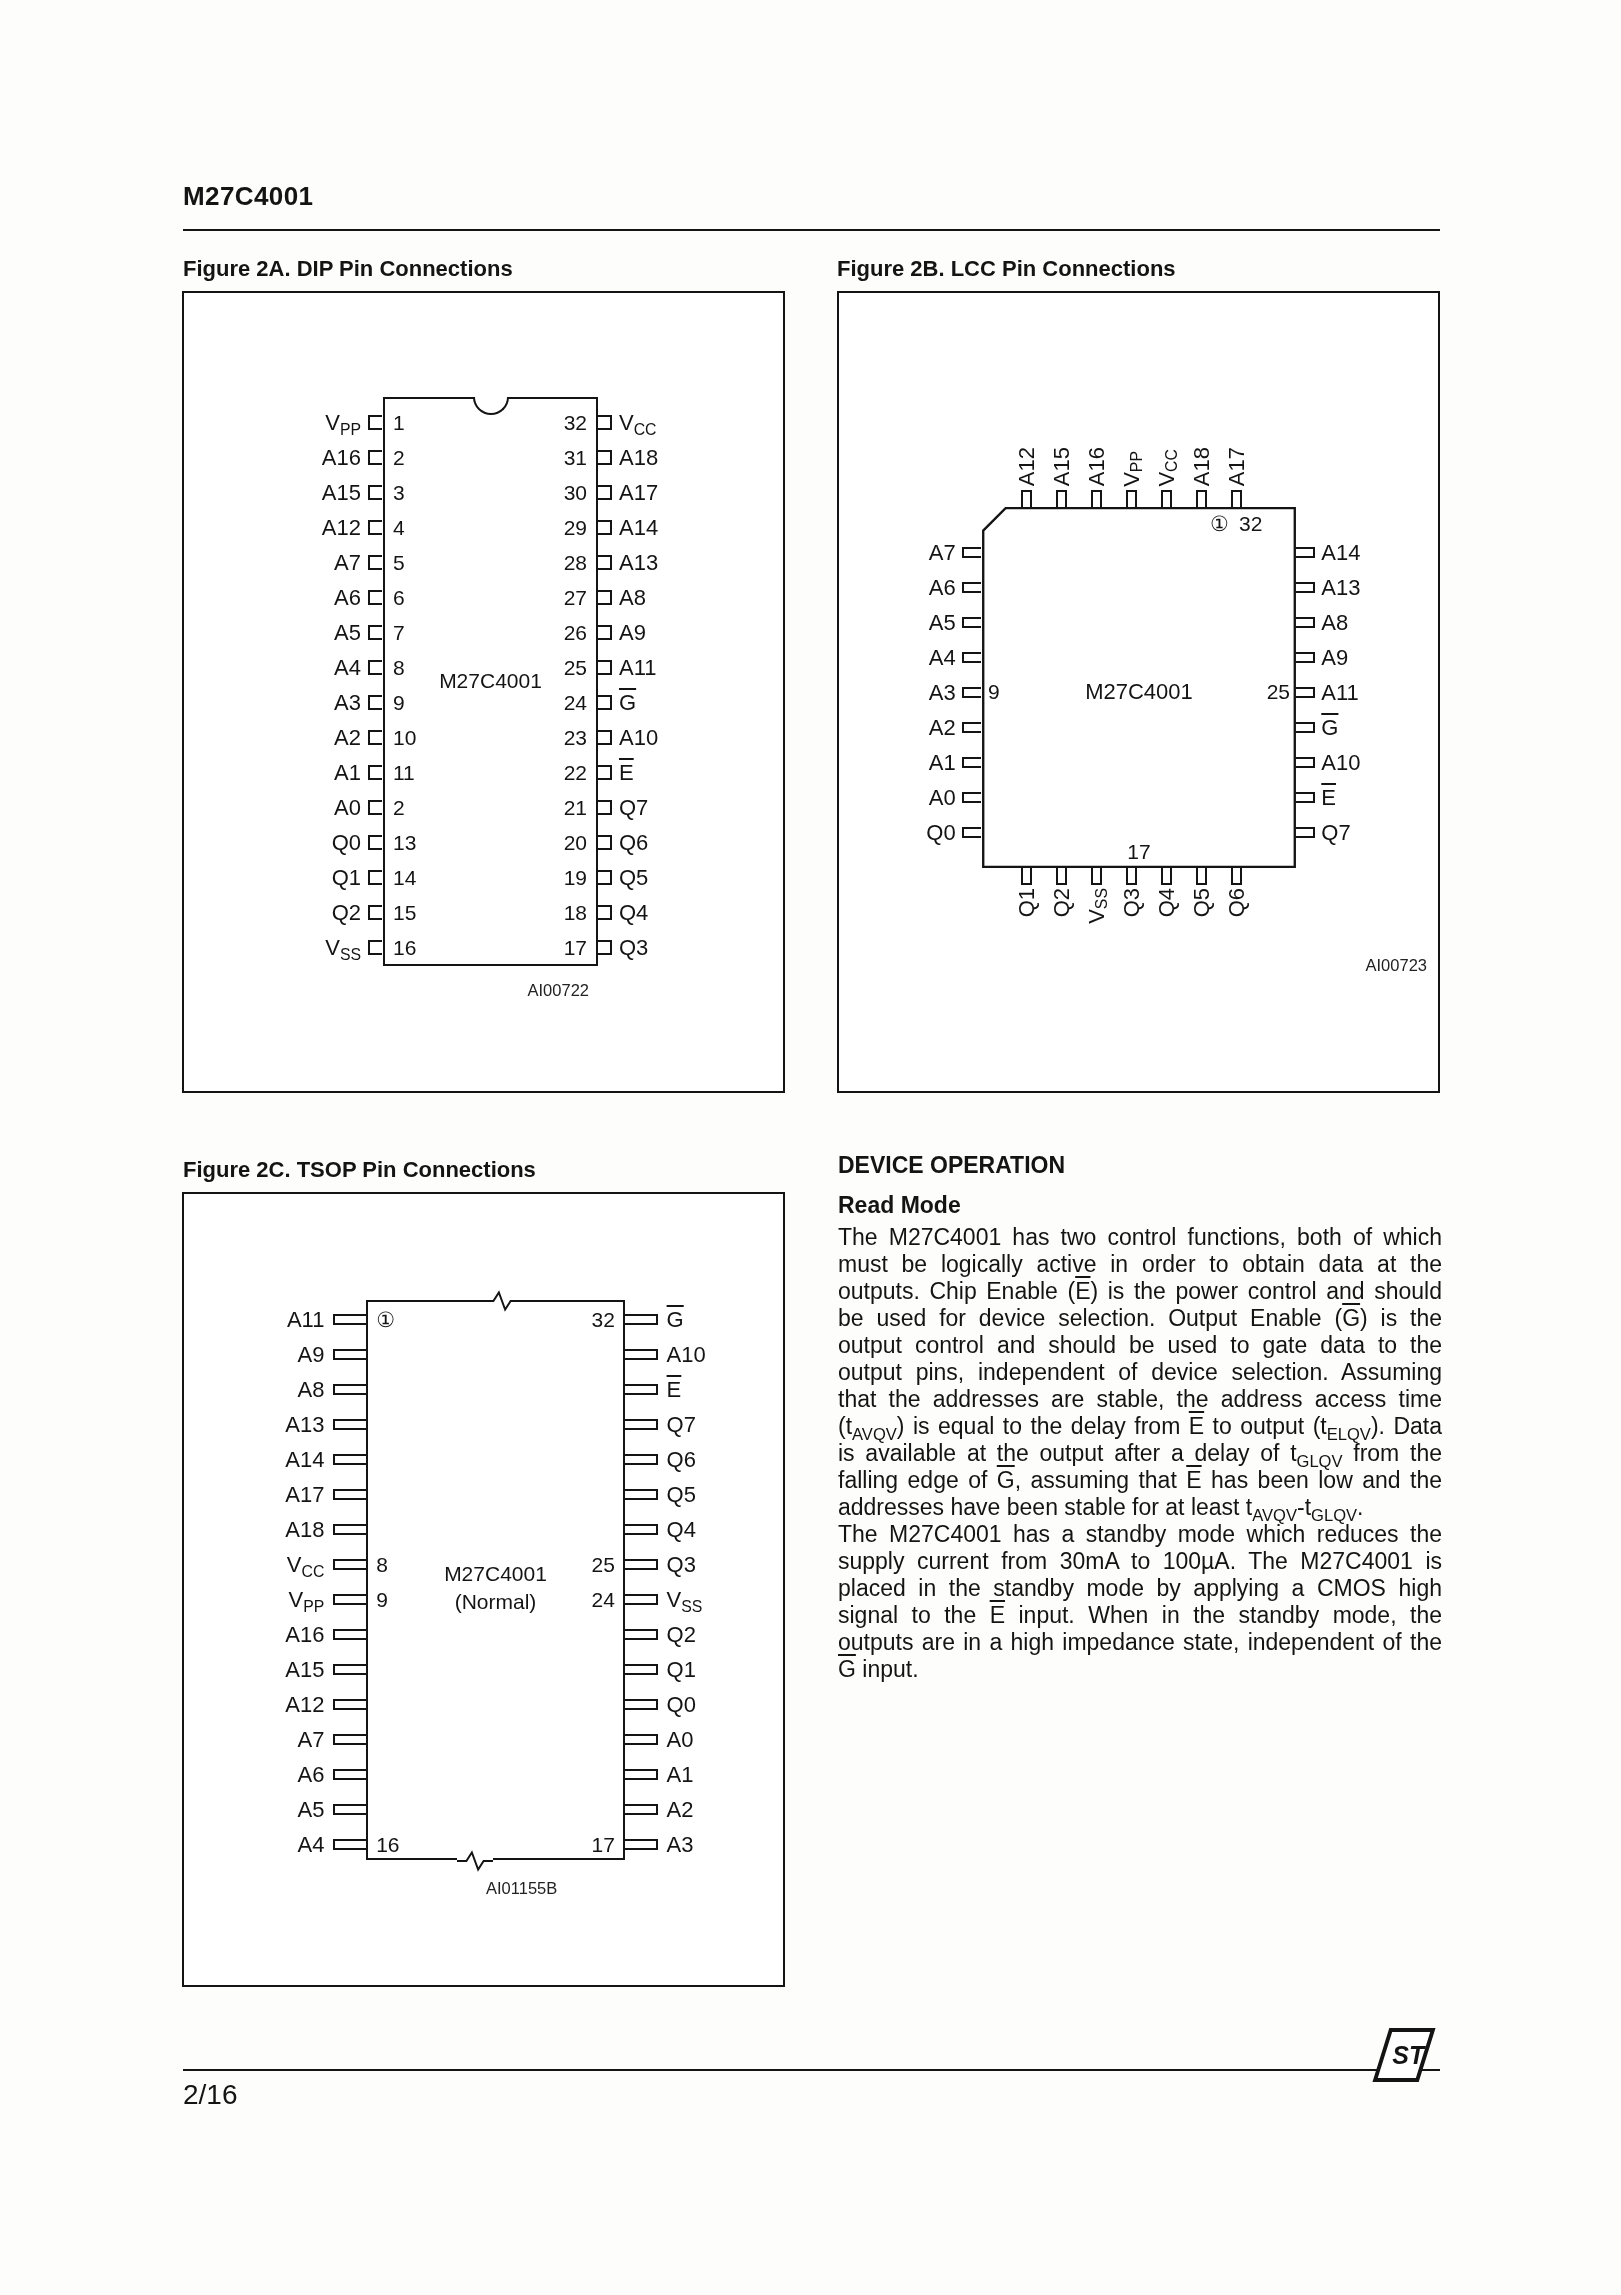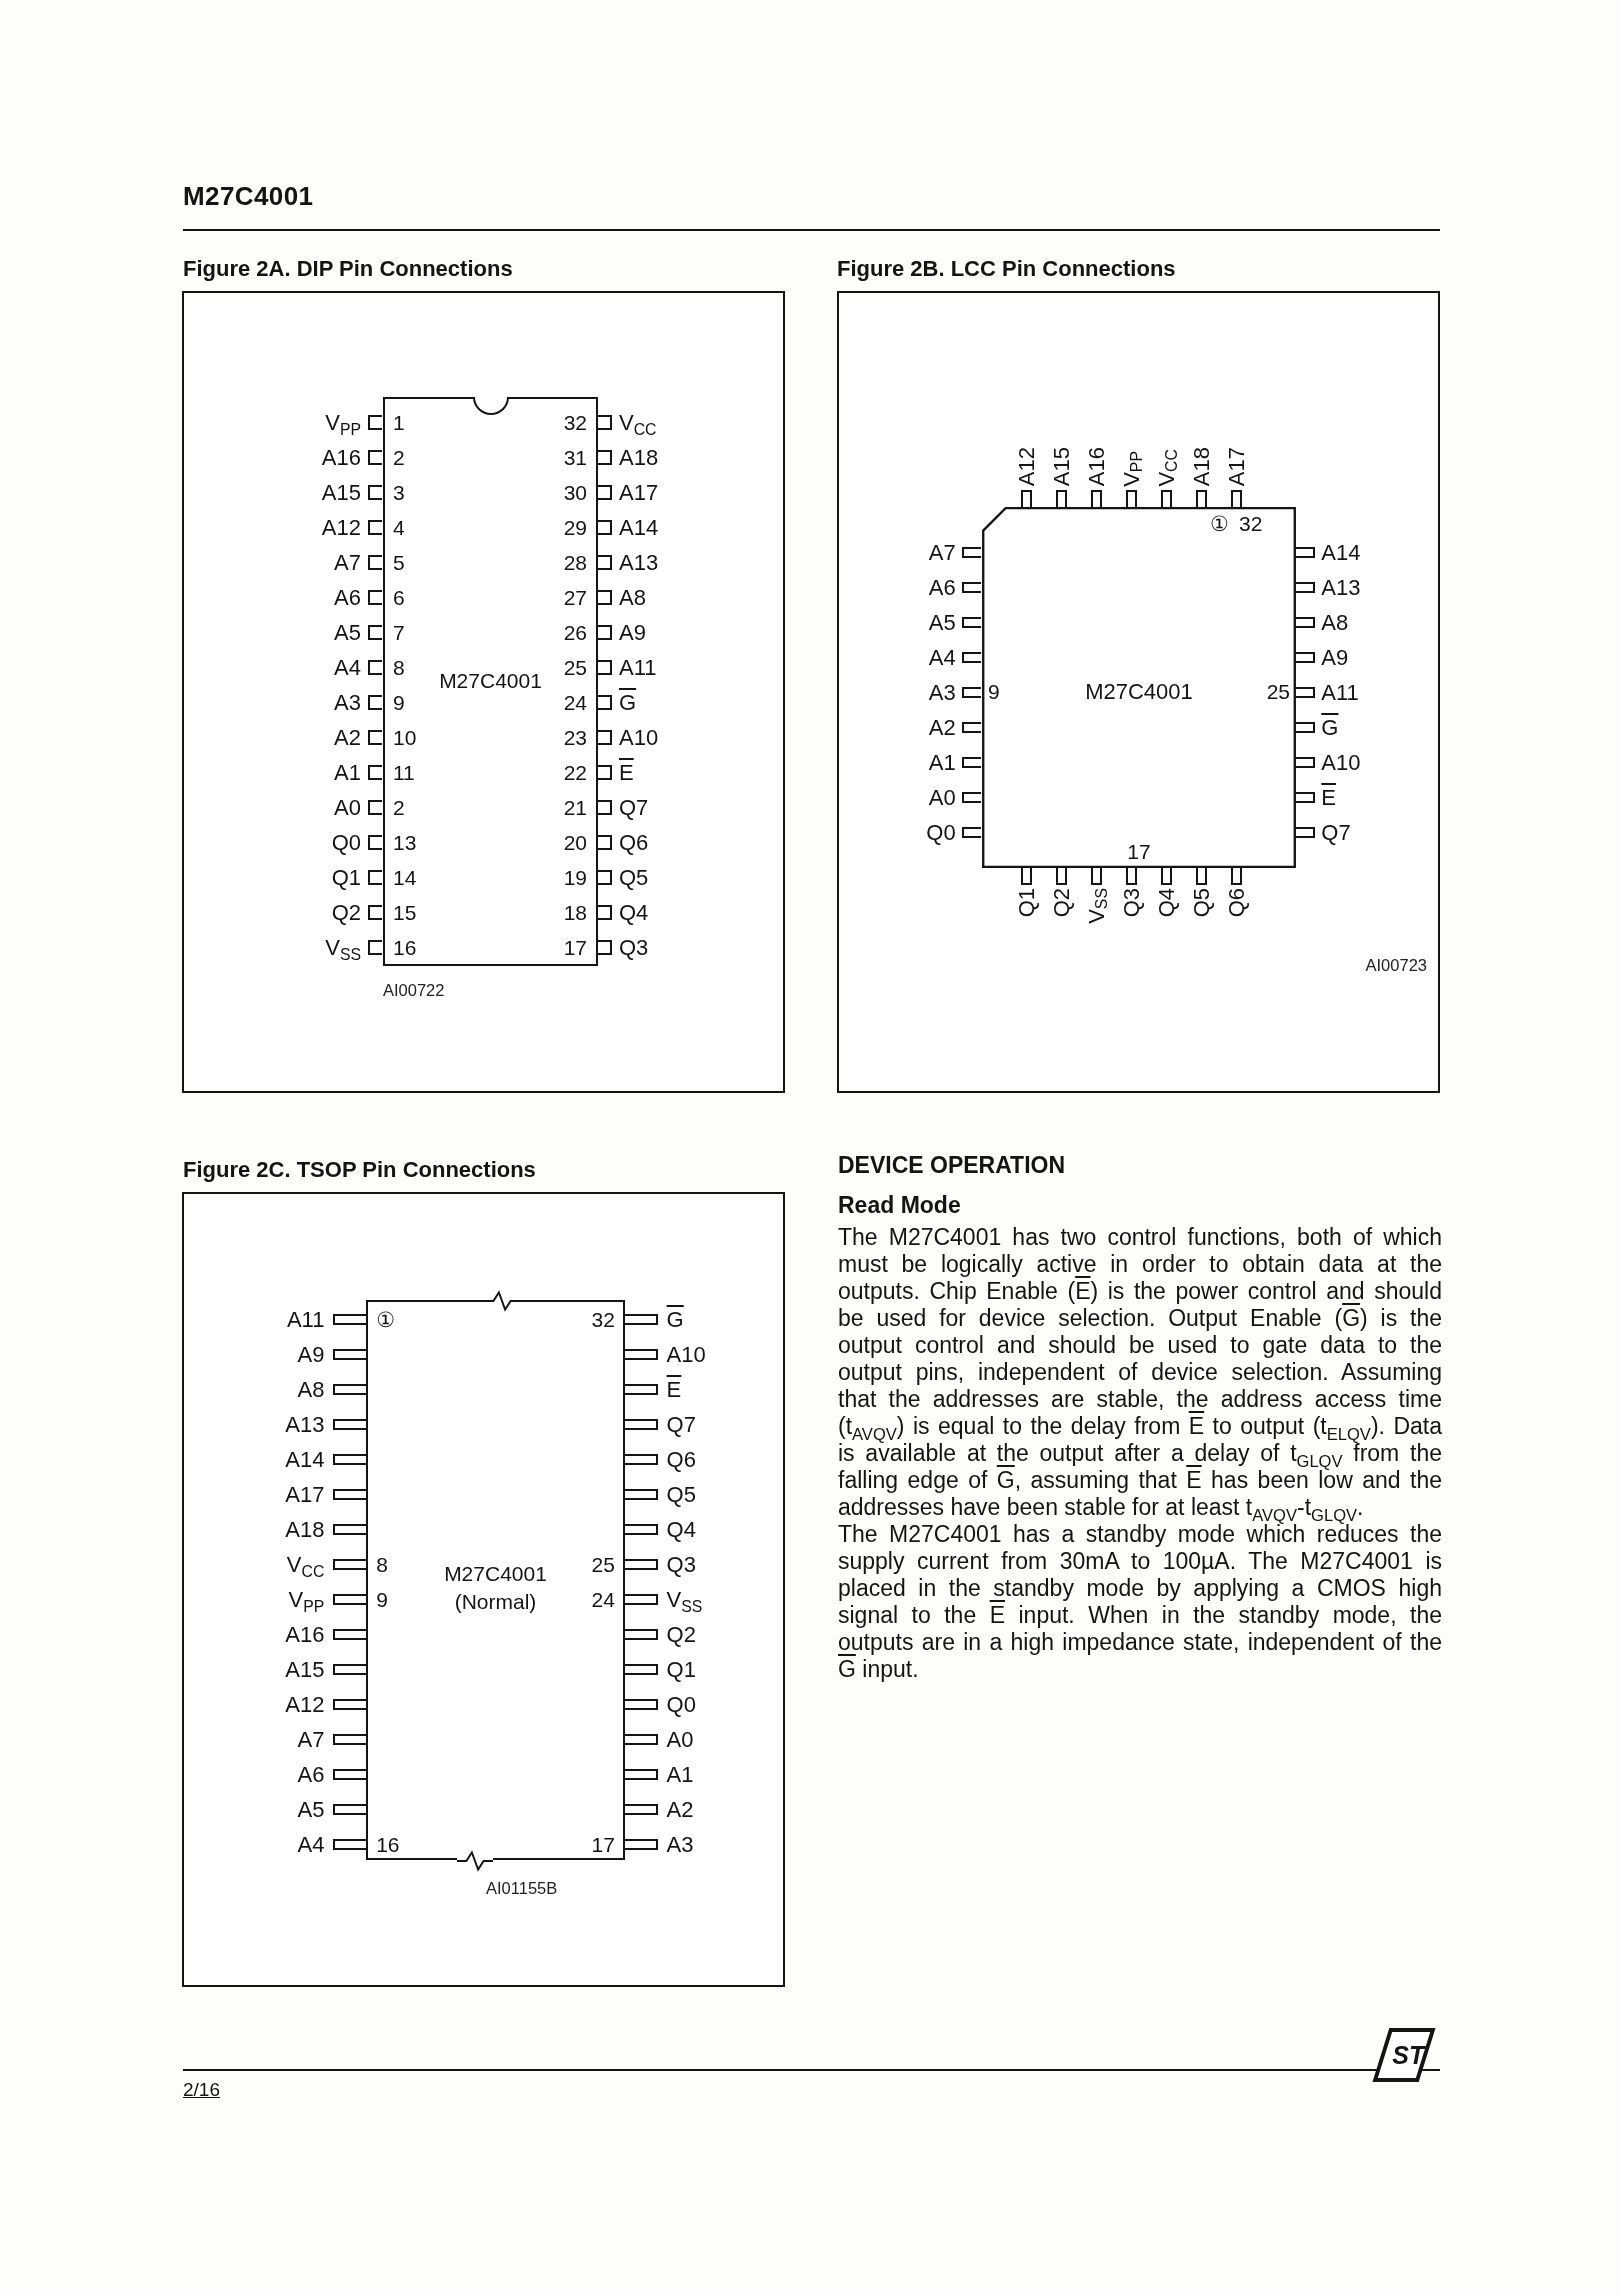--- a/index.html
+++ b/index.html
@@ -73,21 +73,21 @@
   .tsop-chip-label { position:absolute; left:182px; top:366px; width:259px; text-align:center; font-size:21px; line-height:28px; }
   .break-mark { position:absolute; width:36px; height:22px; background:#fff; }
 
   
   .text-col { position:absolute; left:838px; top:1152px; width:604px; }
   .text-col h2 { font-size:23px; font-weight:bold; margin:0 0 4px 0; }
   .text-col h3 { font-size:23px; font-weight:bold; margin:12.6px 0 5.5px 0; }
   .text-col p { font-size:23px; line-height:27px; text-align:justify; }
 
   
-  .page-num { position:absolute; left:183px; top:2079px; font-size:19px;text-decoration:underline; }
+  .page-num { position:absolute; left:183px; top:2079px; font-size:28px; }
   .st-logo { position:absolute; left:1372px; top:2025px; }
 </style>
 </head>
 <body>
 
 <div class="page">
 
   <div class="part-number">M27C4001</div>
   <div class="hrule" style="left:183px; top:229px; width:1257px; height:2.4px;"></div>
 
@@ -252,21 +252,21 @@
         <div class="dip-row">
           <div class="pin-label left">V<sub>SS</sub></div>
           <div class="dip-stub left"></div>
           <div class="pin-num left">16</div>
           <div class="row-space"></div>
           <div class="pin-num right">17</div>
           <div class="dip-stub right"></div>
           <div class="pin-label right">Q3</div>
         </div>
       </div>
-    <div class="fig-note" style="left:199px; top:688px; width:206px; ">AI00722</div>
+    <div class="fig-note" style="left:199px; top:688px; width:206px; text-align:right;">AI00722</div>
   </div>
 
   <div class="fig-title" style="left:837px; top:256px;">Figure 2B. LCC Pin Connections</div>
   <div class="fig-box" style="left:837px; top:291px; width:603px; height:802px;">
     <svg class="lcc-body" width="314" height="361" viewBox="0 0 400 460">
       <polygon points="30,1.5 398.5,1.5 398.5,458.5 1.5,458.5 1.5,30" fill="#ffffff" stroke="#141414" stroke-width="3"></polygon>
     </svg>
 
     <div class="lcc-top-pins">
 

